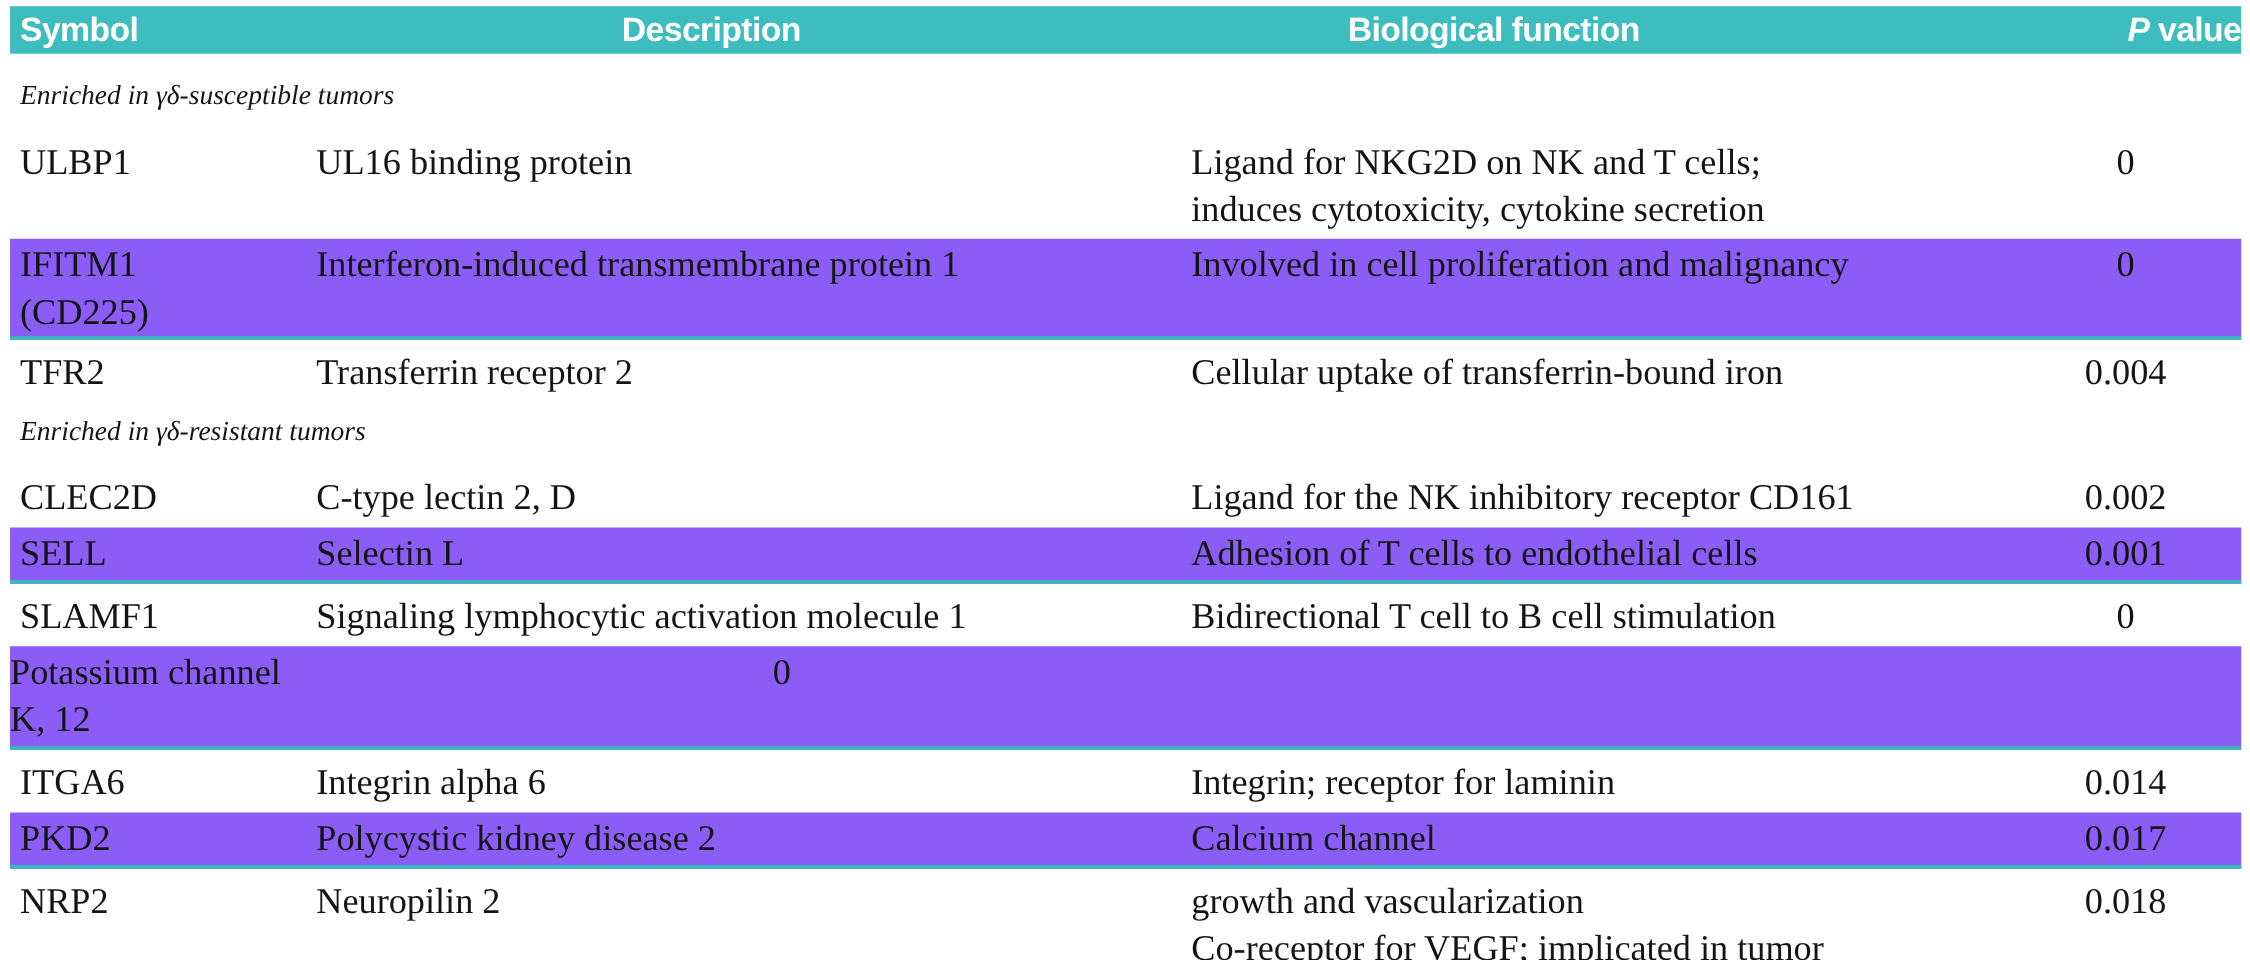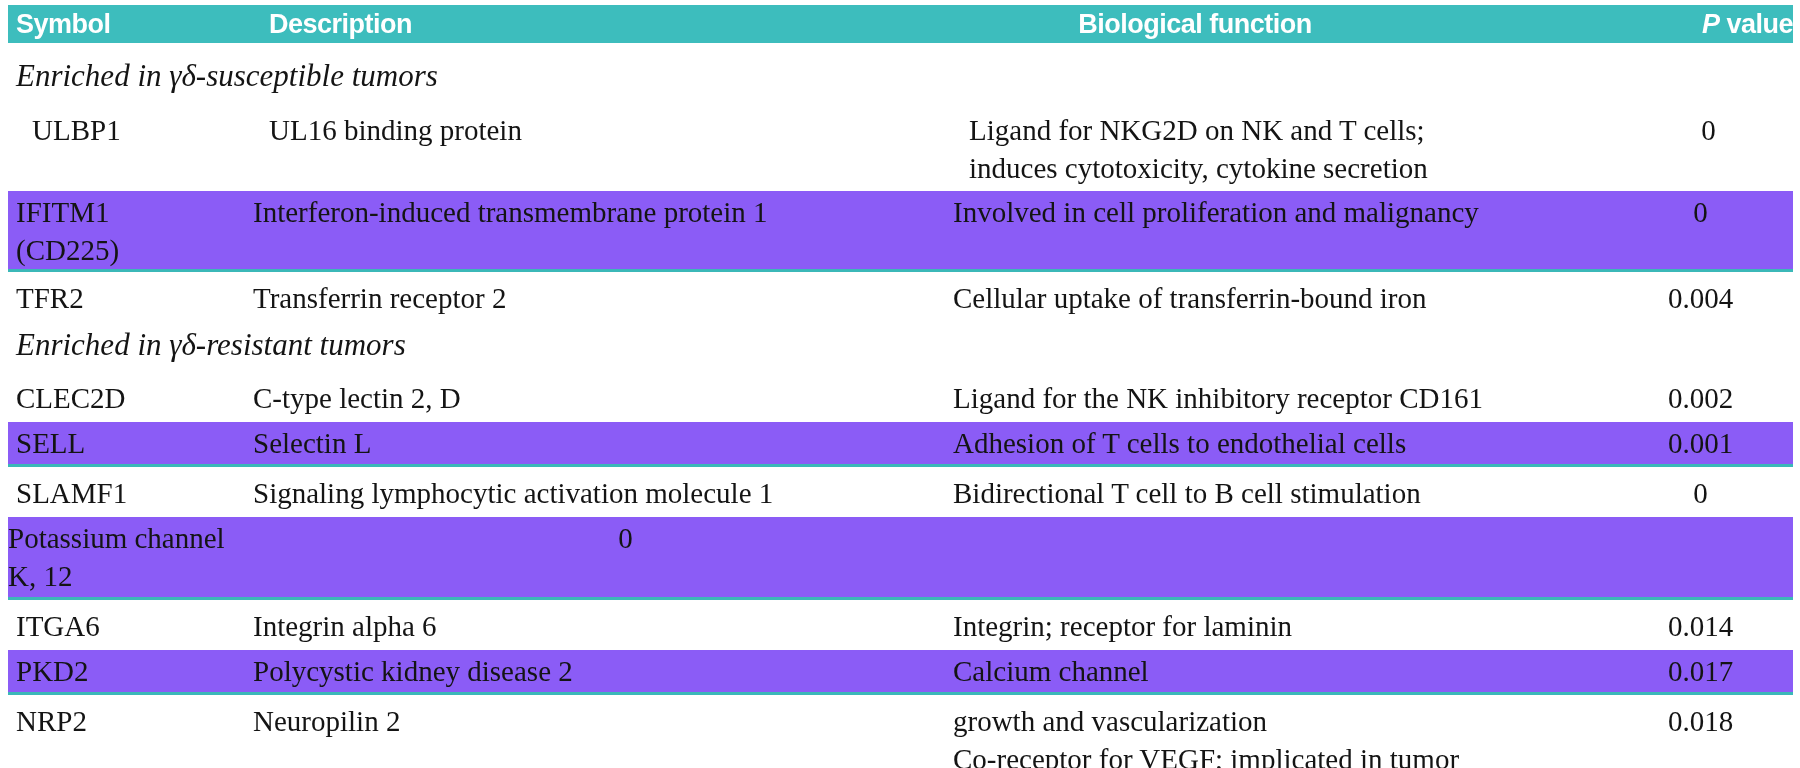--- a/index.html
+++ b/index.html
@@ -30,43 +30,43 @@
     align-items: center;
     color: #ffffff;
     font-family: "Liberation Sans", sans-serif;
     font-weight: bold;
     font-size: 27px;
     letter-spacing: -0.5px;
     gap: 16px;
   }
   .th { white-space: nowrap; }
   .th-symbol { padding-left: 8px; text-align: left; }
-  .th-desc   { text-align: left; padding-right: 100px; }
+  .th-desc   { text-align: center; padding-right: 100px; }
   .th-func   { text-align: center; padding-right: 190px; }
   .th-p      { text-align: right; padding-left: 45px; }
   .th-p .p-it { font-style: italic; }
   
   .row {
     display: grid;
     grid-template-columns: 245px 700px 610px 1fr;
     font-size: 29px;
     line-height: 38px;
   }
   .row-plain  { padding: 7px 0 5px; font-family: Liberation Serif, serif; }
   .row-shaded {
     background: #8b5cf6;
     border-bottom: 3px solid #3bb8b8;
     padding: 2px 0;
   }
-  .row-2line-plain  { padding: 10px 0 4px; margin-left: 16px; }
+  .row-2line-plain  { padding: 10px 0 4px; }
   .row-2line-shaded { padding: 2px 0 0; }
   .row-2line-last   { padding: 7px 0 3px; }
   .section-row {
     font-style: italic;
-    font-size: 31px;
+    font-size: 22px;
     line-height: 38px;
     padding: 14px 0 6px 8px;
   }
   .section-row-tight { padding: 4px 0 8px 8px; }
   .c-sym  { padding-left: 8px; }
   .c-desc { }
   .c-func { }
   .c-p    { text-align: center; padding-left: 45px; }
   .bottom-rule {
     border-top: 3px solid #1c1c1c;

